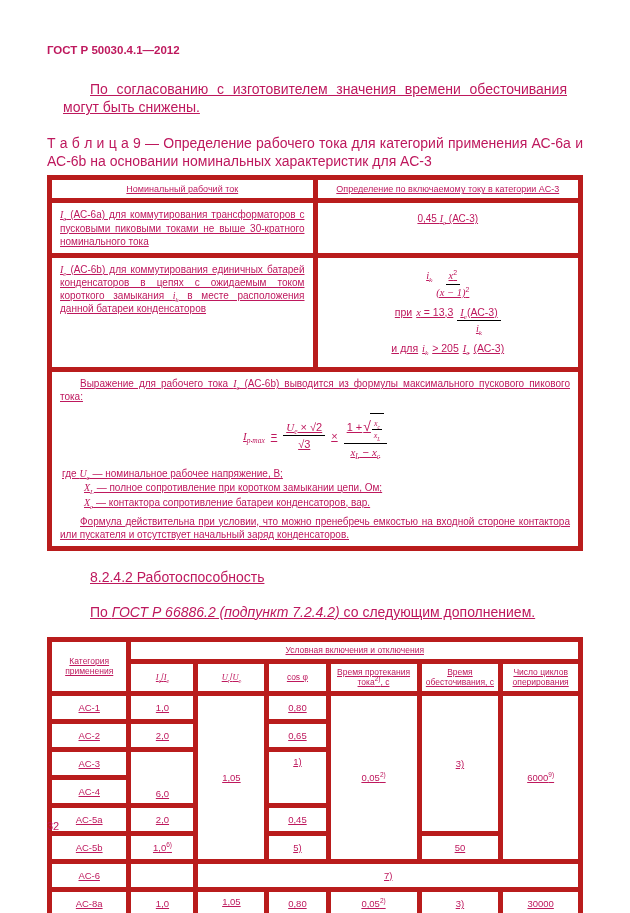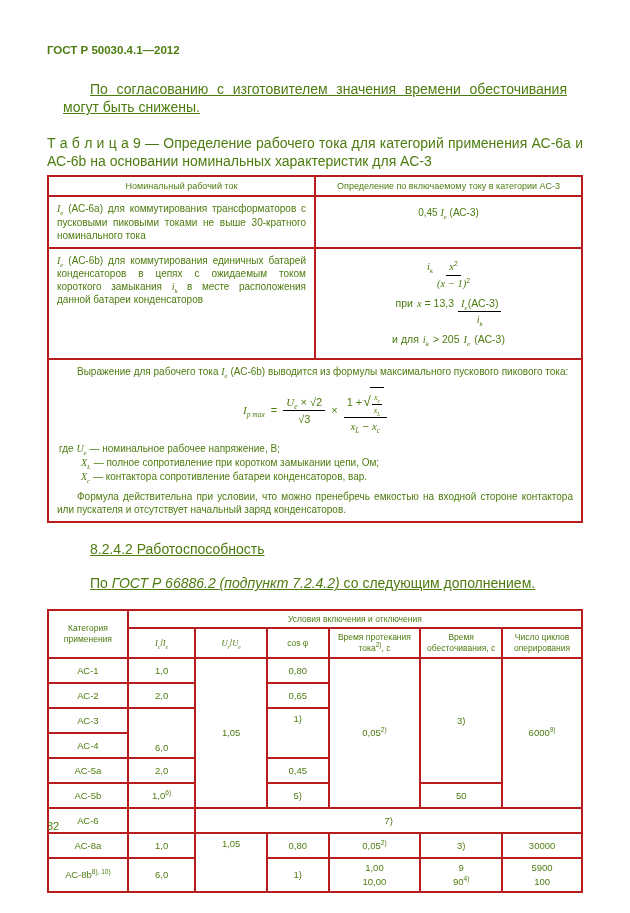--- a/index.html
+++ b/index.html
@@ -1,30 +1,30 @@
 <!DOCTYPE html>
 <html><head>
 <meta charset="utf-8">
 <style>
   html,body{margin:0;padding:0;background:#fff;}
-  .page{position:relative;width:630px;height:913px;background:#fff;color:#4d7c0f;
+  .page{position:relative;width:630px;height:913px;background:#fff;color:#be185d;
         font-family:"Liberation Sans",sans-serif;overflow:hidden;}
   .content{padding:44px 47px 0;}
   .doc-header{font-size:11.5px;font-weight:bold;margin:0 0 24px;}
   .para{font-size:14px;line-height:1.32;margin:16px;text-align:justify;text-decoration:underline;}
   .indent{text-indent:27px;}
   .tcap{font-size:14px;line-height:1.3;margin:0 0 5px;text-align:justify;}
 
   .mi{font-family:"Liberation Serif",serif;font-style:italic;}
   sub,sup{line-height:0;}
   sub{font-size:0.68em;}
   sup{font-size:0.66em;}
 
   table.gt{border-collapse:collapse;width:100%;border-top:2px solid #000;}
-  .gt td,.gt th{border:2px solid #b91c1c;}
+  .gt td,.gt th{border:5px solid #b91c1c;text-decoration:underline;}
 
   .t9{font-size:10px;}
   .t9 th{font-weight:normal;font-size:9px;padding:4px 8px;text-align:center;vertical-align:middle;}
   .t9 td{padding:5px 8px;vertical-align:top;line-height:1.32;text-align:justify;}
   .t9 td.c-right{text-align:center;vertical-align:middle;}
   .t9 td.c-top{text-align:center;vertical-align:top;padding-top:9px;}
 
   .fline{margin:6px 0;display:flex;justify-content:center;align-items:flex-start;gap:4px;font-size:10.5px;text-align:center;}
   .frac{display:inline-flex;flex-direction:column;align-items:center;text-align:center;vertical-align:middle;}
   .frac .fnum{border-bottom:1px solid #000;padding:0 3px 1px;white-space:nowrap;}
@@ -154,21 +154,21 @@
           <col style="width:68px">
           <col style="width:72px">
           <col style="width:62px">
           <col style="width:92px">
           <col style="width:82px">
           <col style="width:80px">
       </colgroup>
       <thead>
         <tr>
           <th rowspan="2">Категория применения</th>
-          <th colspan="6">Условия включения и отключения</th>
+          <th colspan="6">Условная включения и отключения</th>
         </tr>
         <tr>
           <th><span class="mi">I</span><sub class="mi">c</sub><span>/</span><span class="mi">I</span><sub class="mi">e</sub></th>
           <th><span class="mi">U</span><sub class="mi">r</sub><span>/</span><span class="mi">U</span><sub class="mi">e</sub></th>
           <th>cos φ</th>
           <th><span>Время протекания тока</span><sup>2)</sup><span>, с</span></th>
           <th>Время обесточивания, с</th>
           <th>Число циклов оперирования</th>
         </tr>
       </thead>

